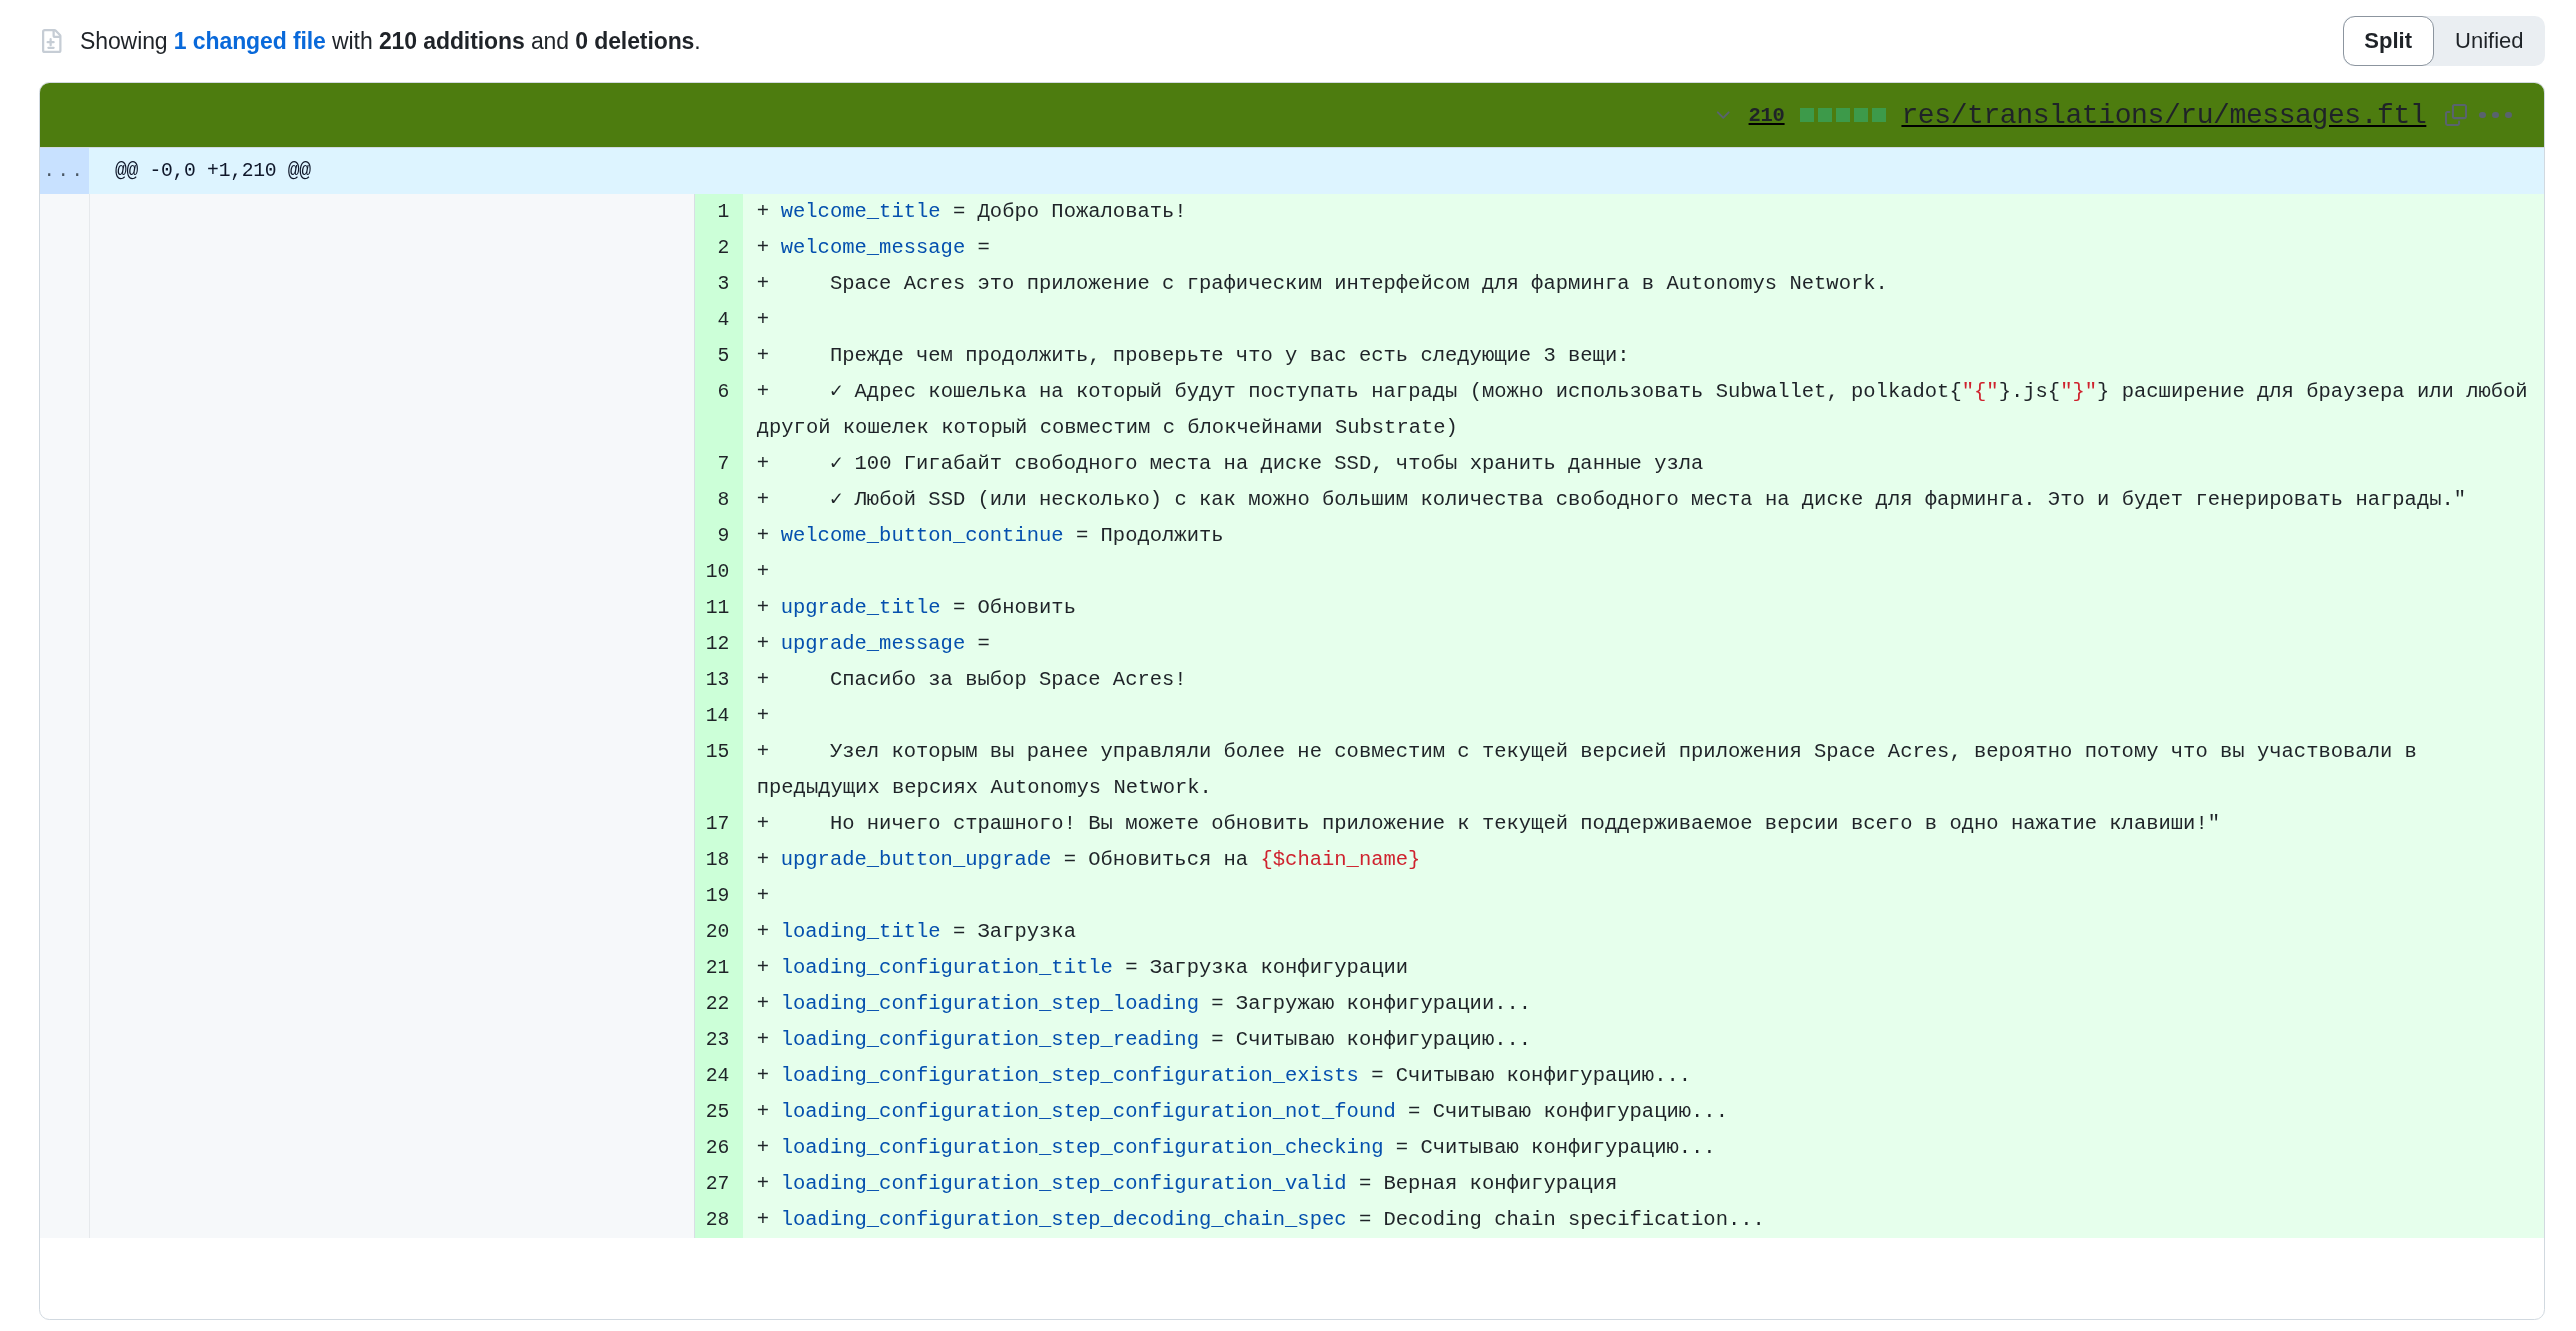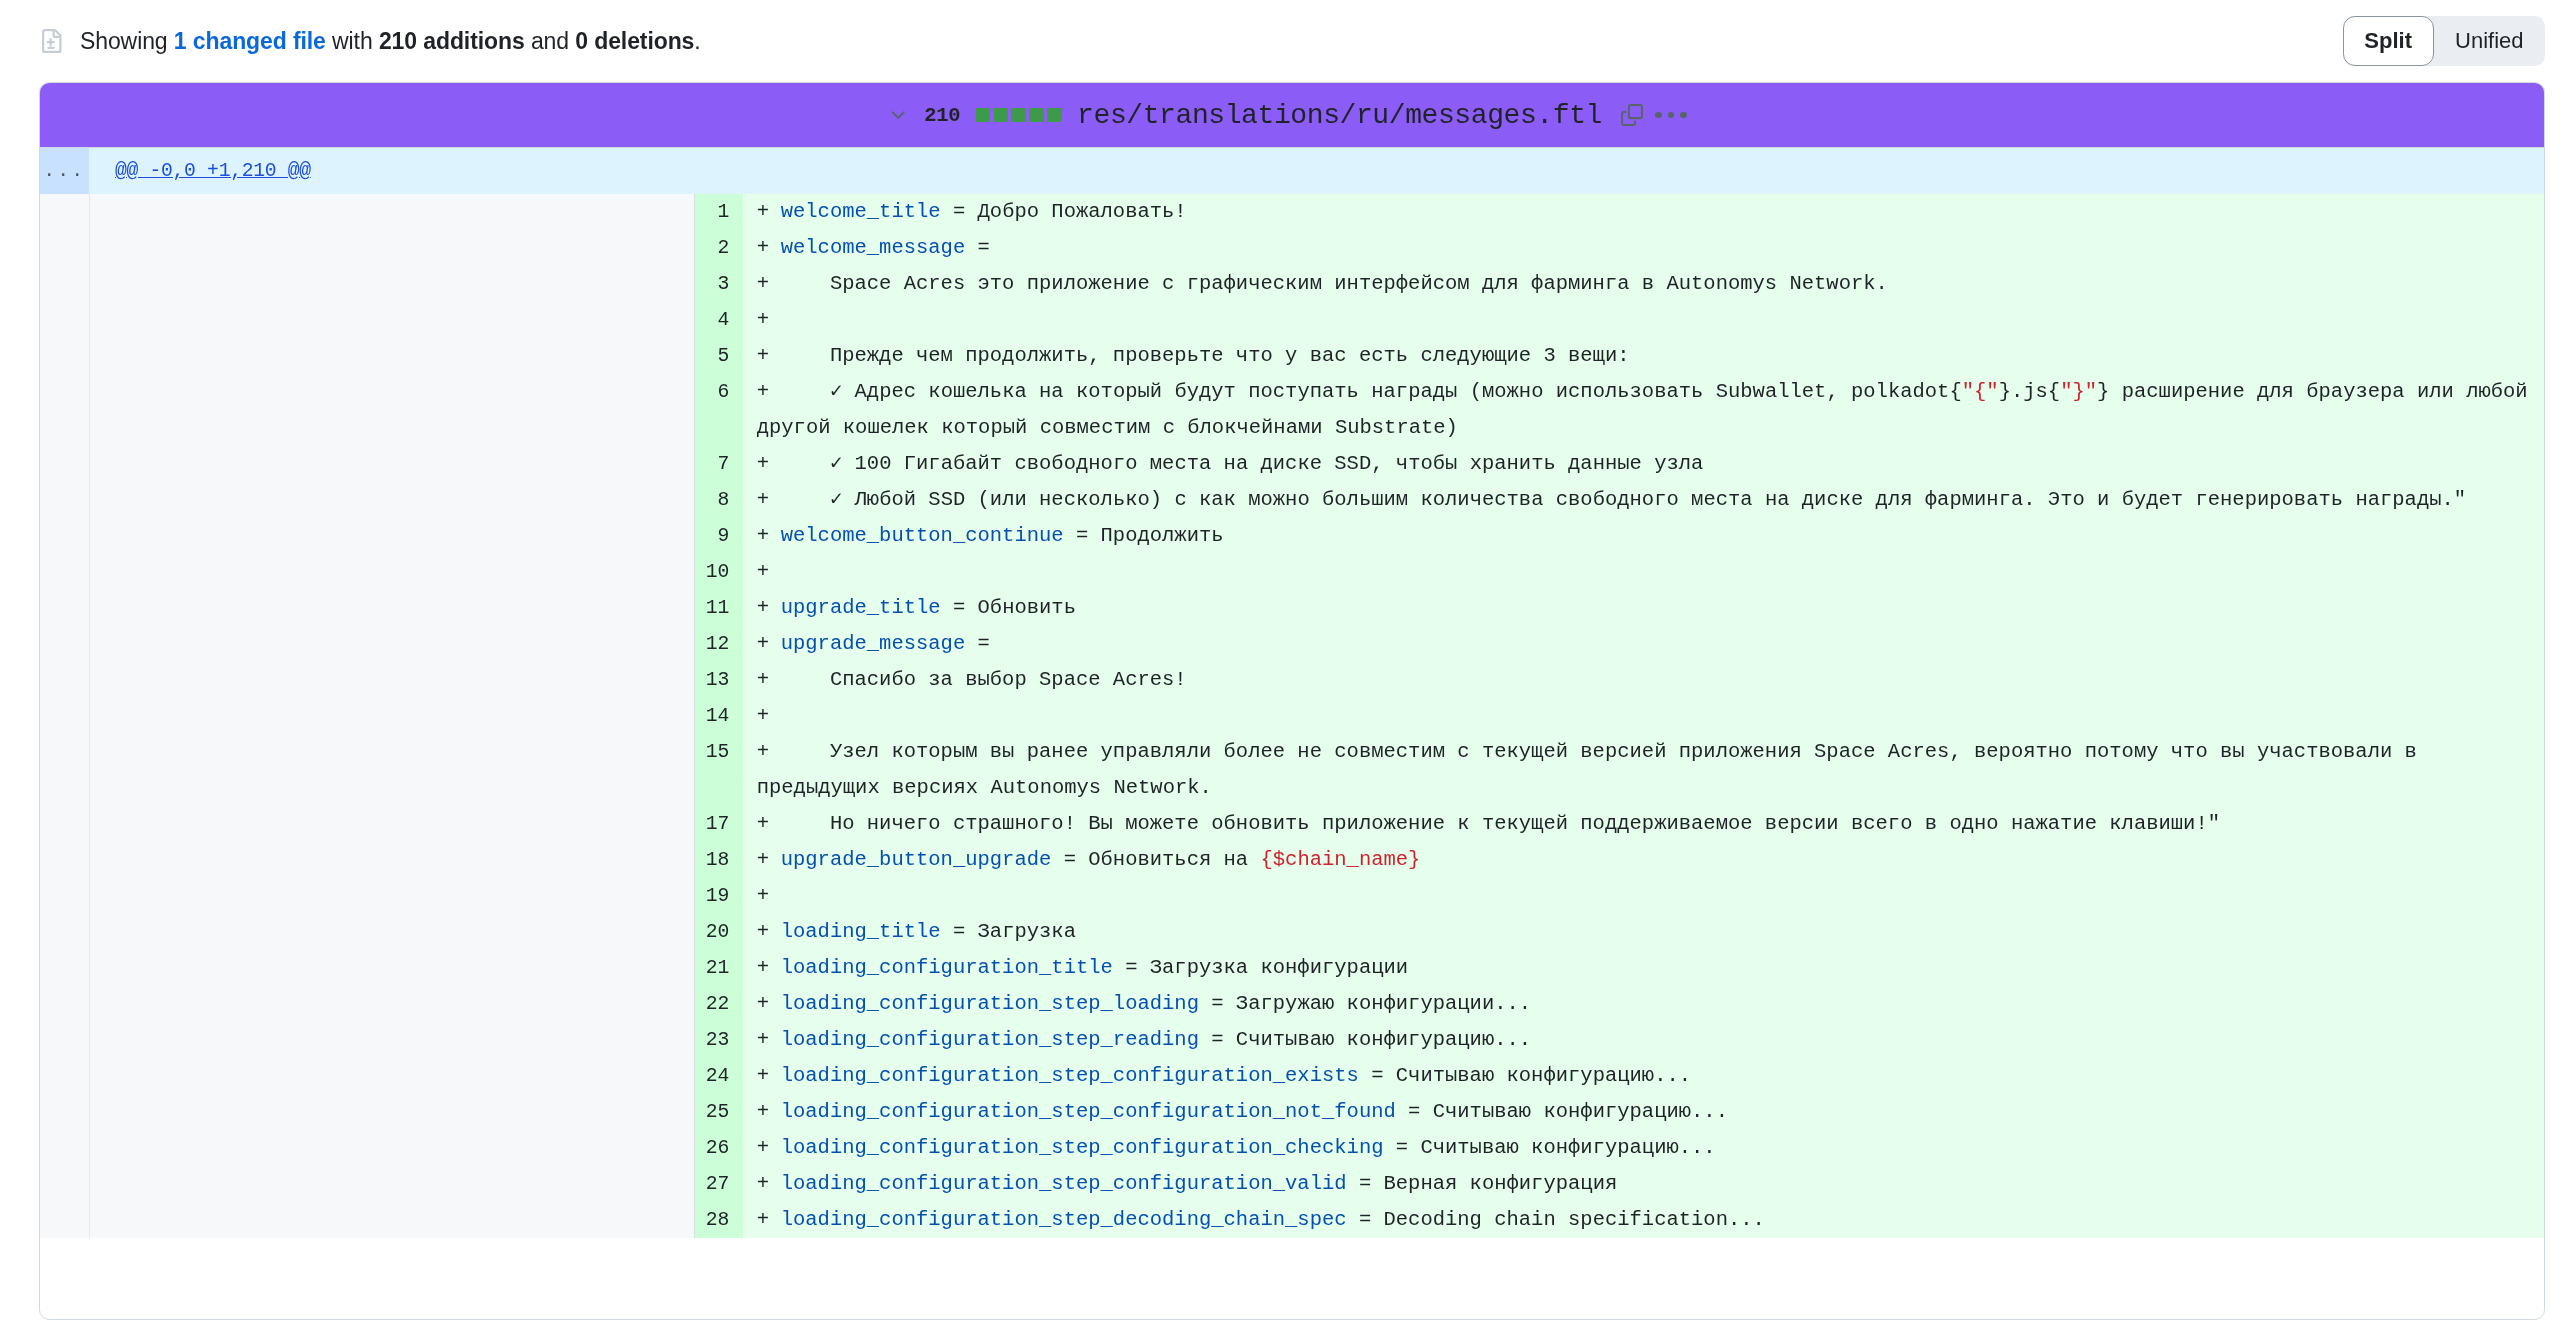--- a/index.html
+++ b/index.html
@@ -65,26 +65,27 @@
   .file-card {
     margin: 0 31px 0 39px;
     border: 0.9px solid #d1d9e0;
     border-radius: 10.3px;
     overflow: hidden;
     background: #ffffff;
     height: 1238px;
   }
   .file-head {
     height: 65px;
-    background: #8b5cf6;
+    background: #4d7c0f;
     border-bottom: 0.9px solid #d1d9e0;
     display: flex;
     align-items: center;
     padding: 0 20.5px 0 24px;
-    justify-content: center;
+    justify-content: flex-end;
+    text-decoration: underline;
   }
   .file-head-left {
     display: flex;
     align-items: center;
     gap: 15.4px;
   }
   .chev { display: block; cursor: pointer; }
   .addcount {
     font-family: "Liberation Mono", monospace;
     font-size: 20.5px;
@@ -133,28 +134,27 @@
     color: #4a5763;
     text-align: center;
     font-size: 19px;
     letter-spacing: 2.6px;
     height: 46px;
     line-height: 46px;
     cursor: pointer;
   }
   .hunk-body {
     background: #ddf4ff;
-    color: #1d4ed8;
+    color: #0f172a;
     height: 46px;
     line-height: 46px;
     padding-left: 26px !important;
     font-size: 19.7px;
     letter-spacing: -0.3px;
     white-space: nowrap;
-    text-decoration: underline;
   }
 
   
   .blank-num  { background: #f6f8fa; border-right: 0.9px solid #e6e9ec; }
   .blank-body { background: #f6f8fa; }
 
   
   .add-num {
     background: #ccffd8;
     color: #1f2328;

